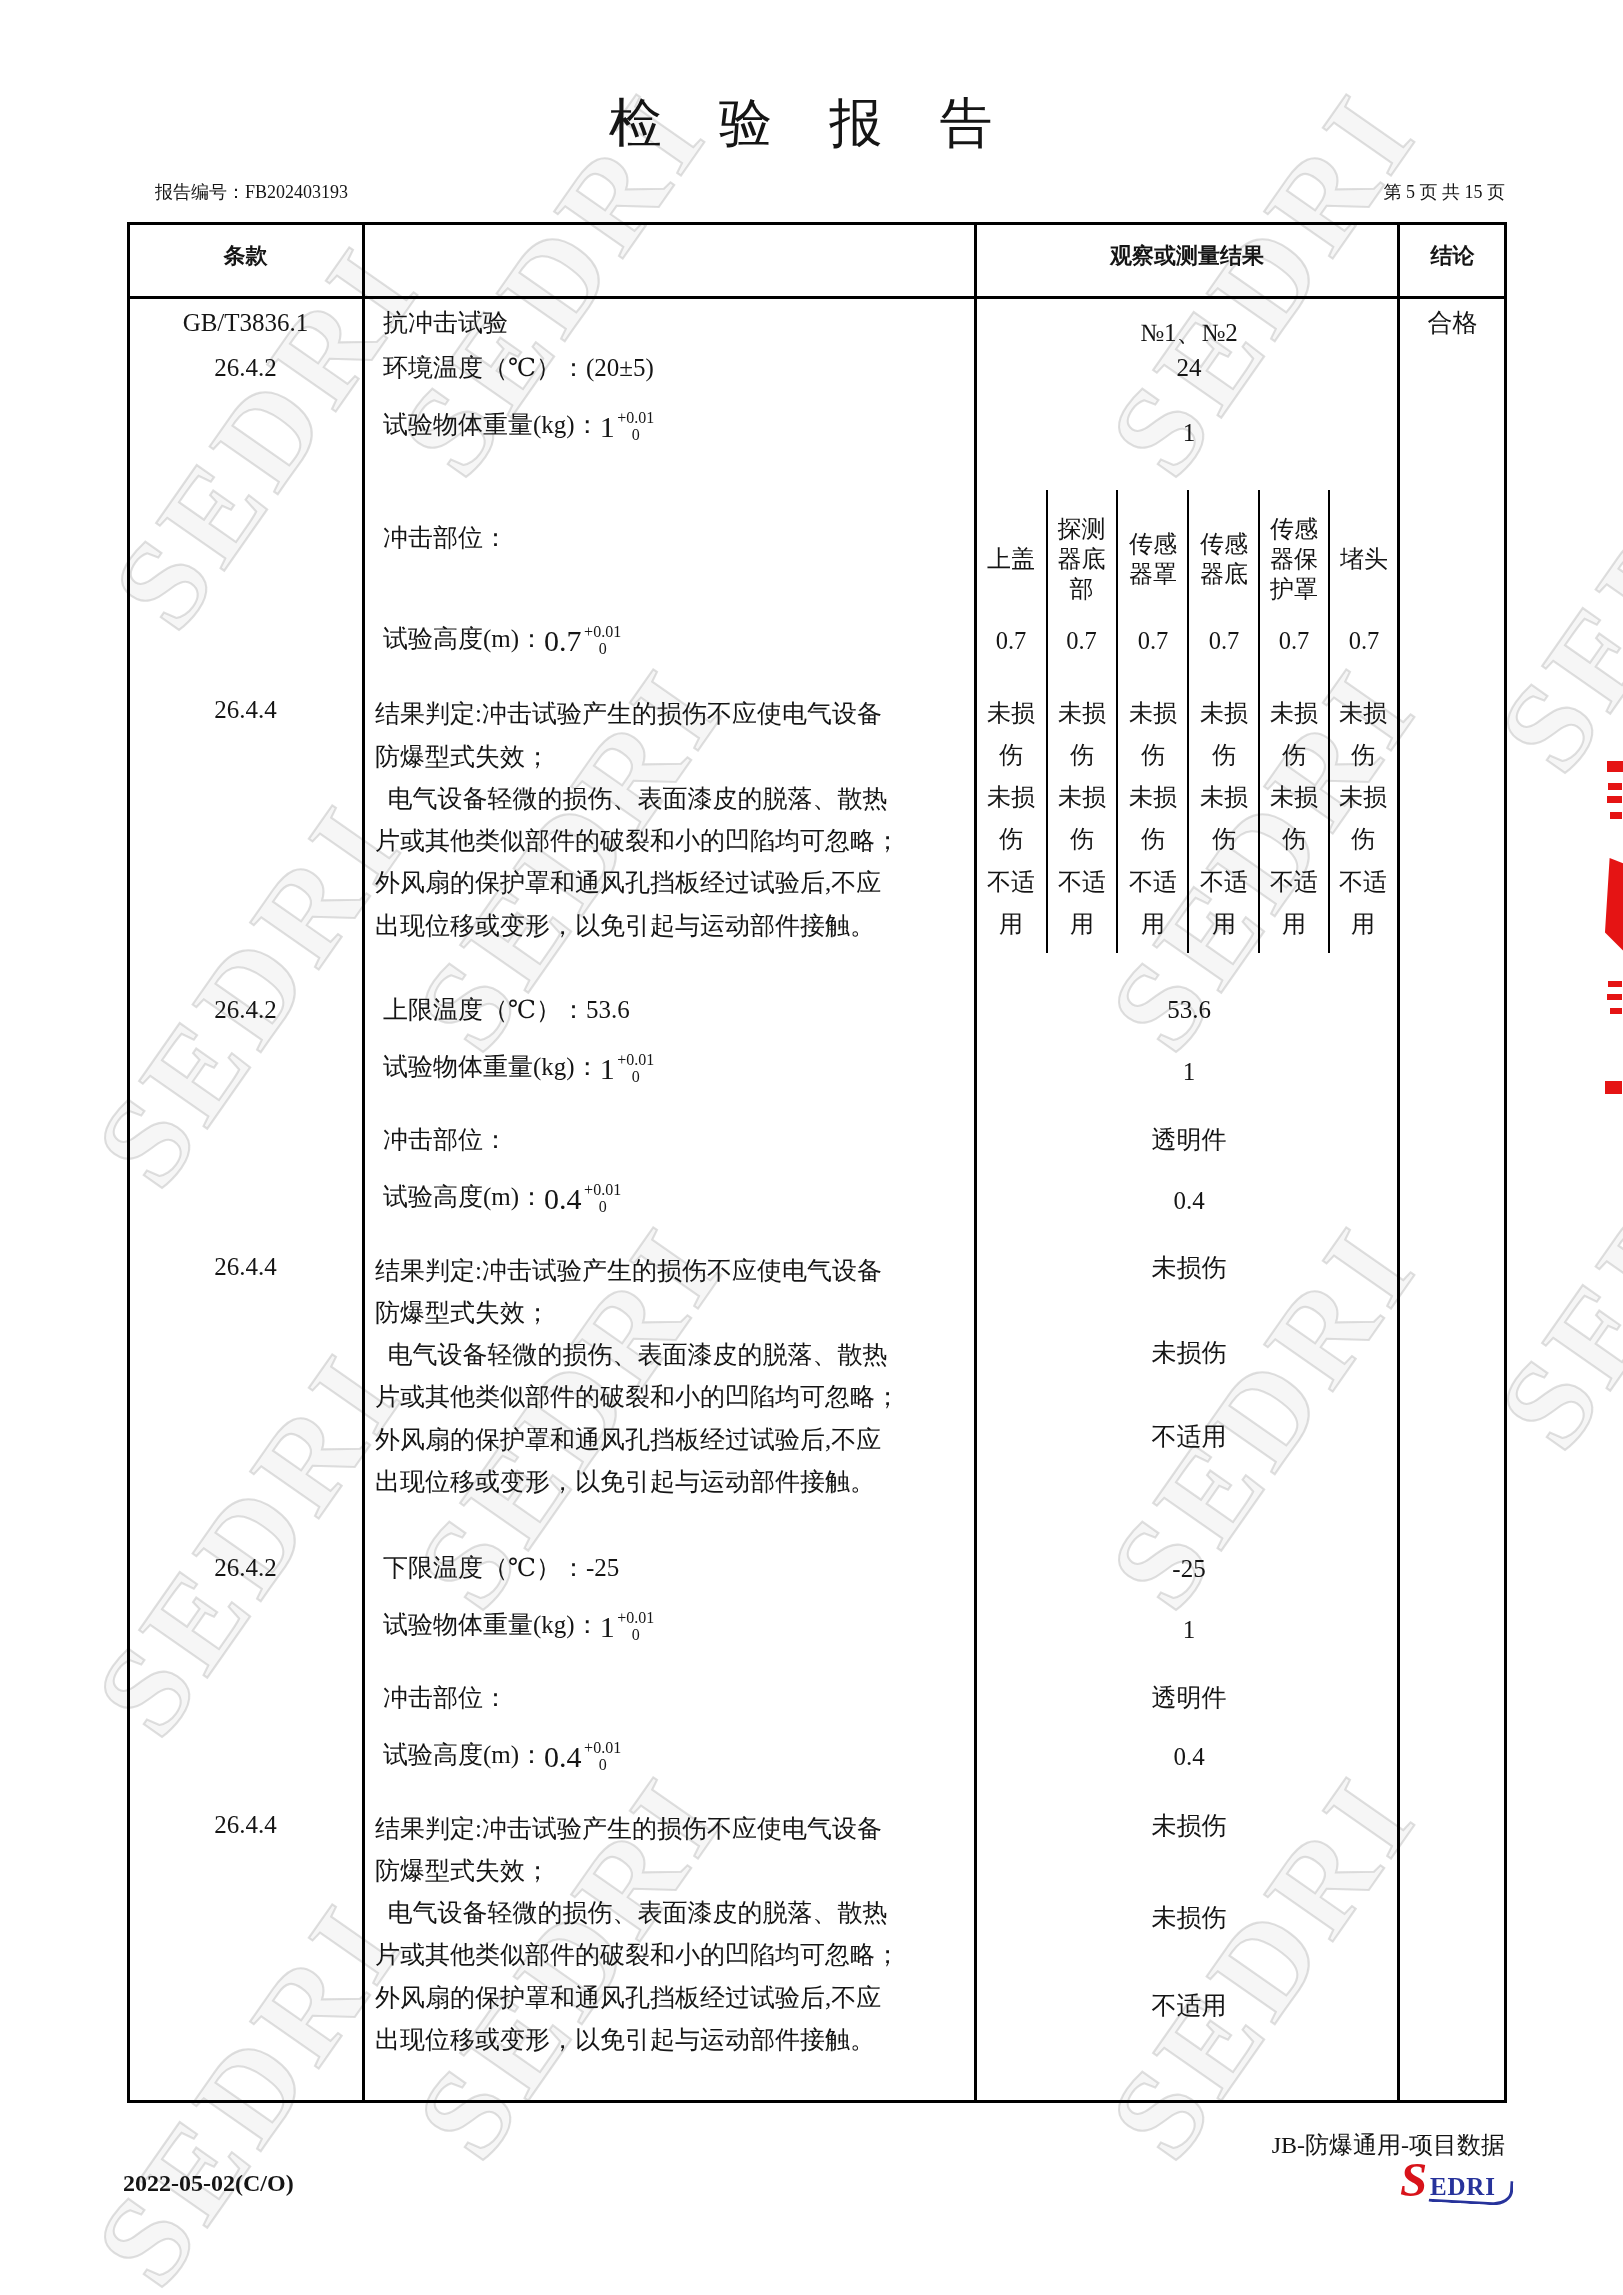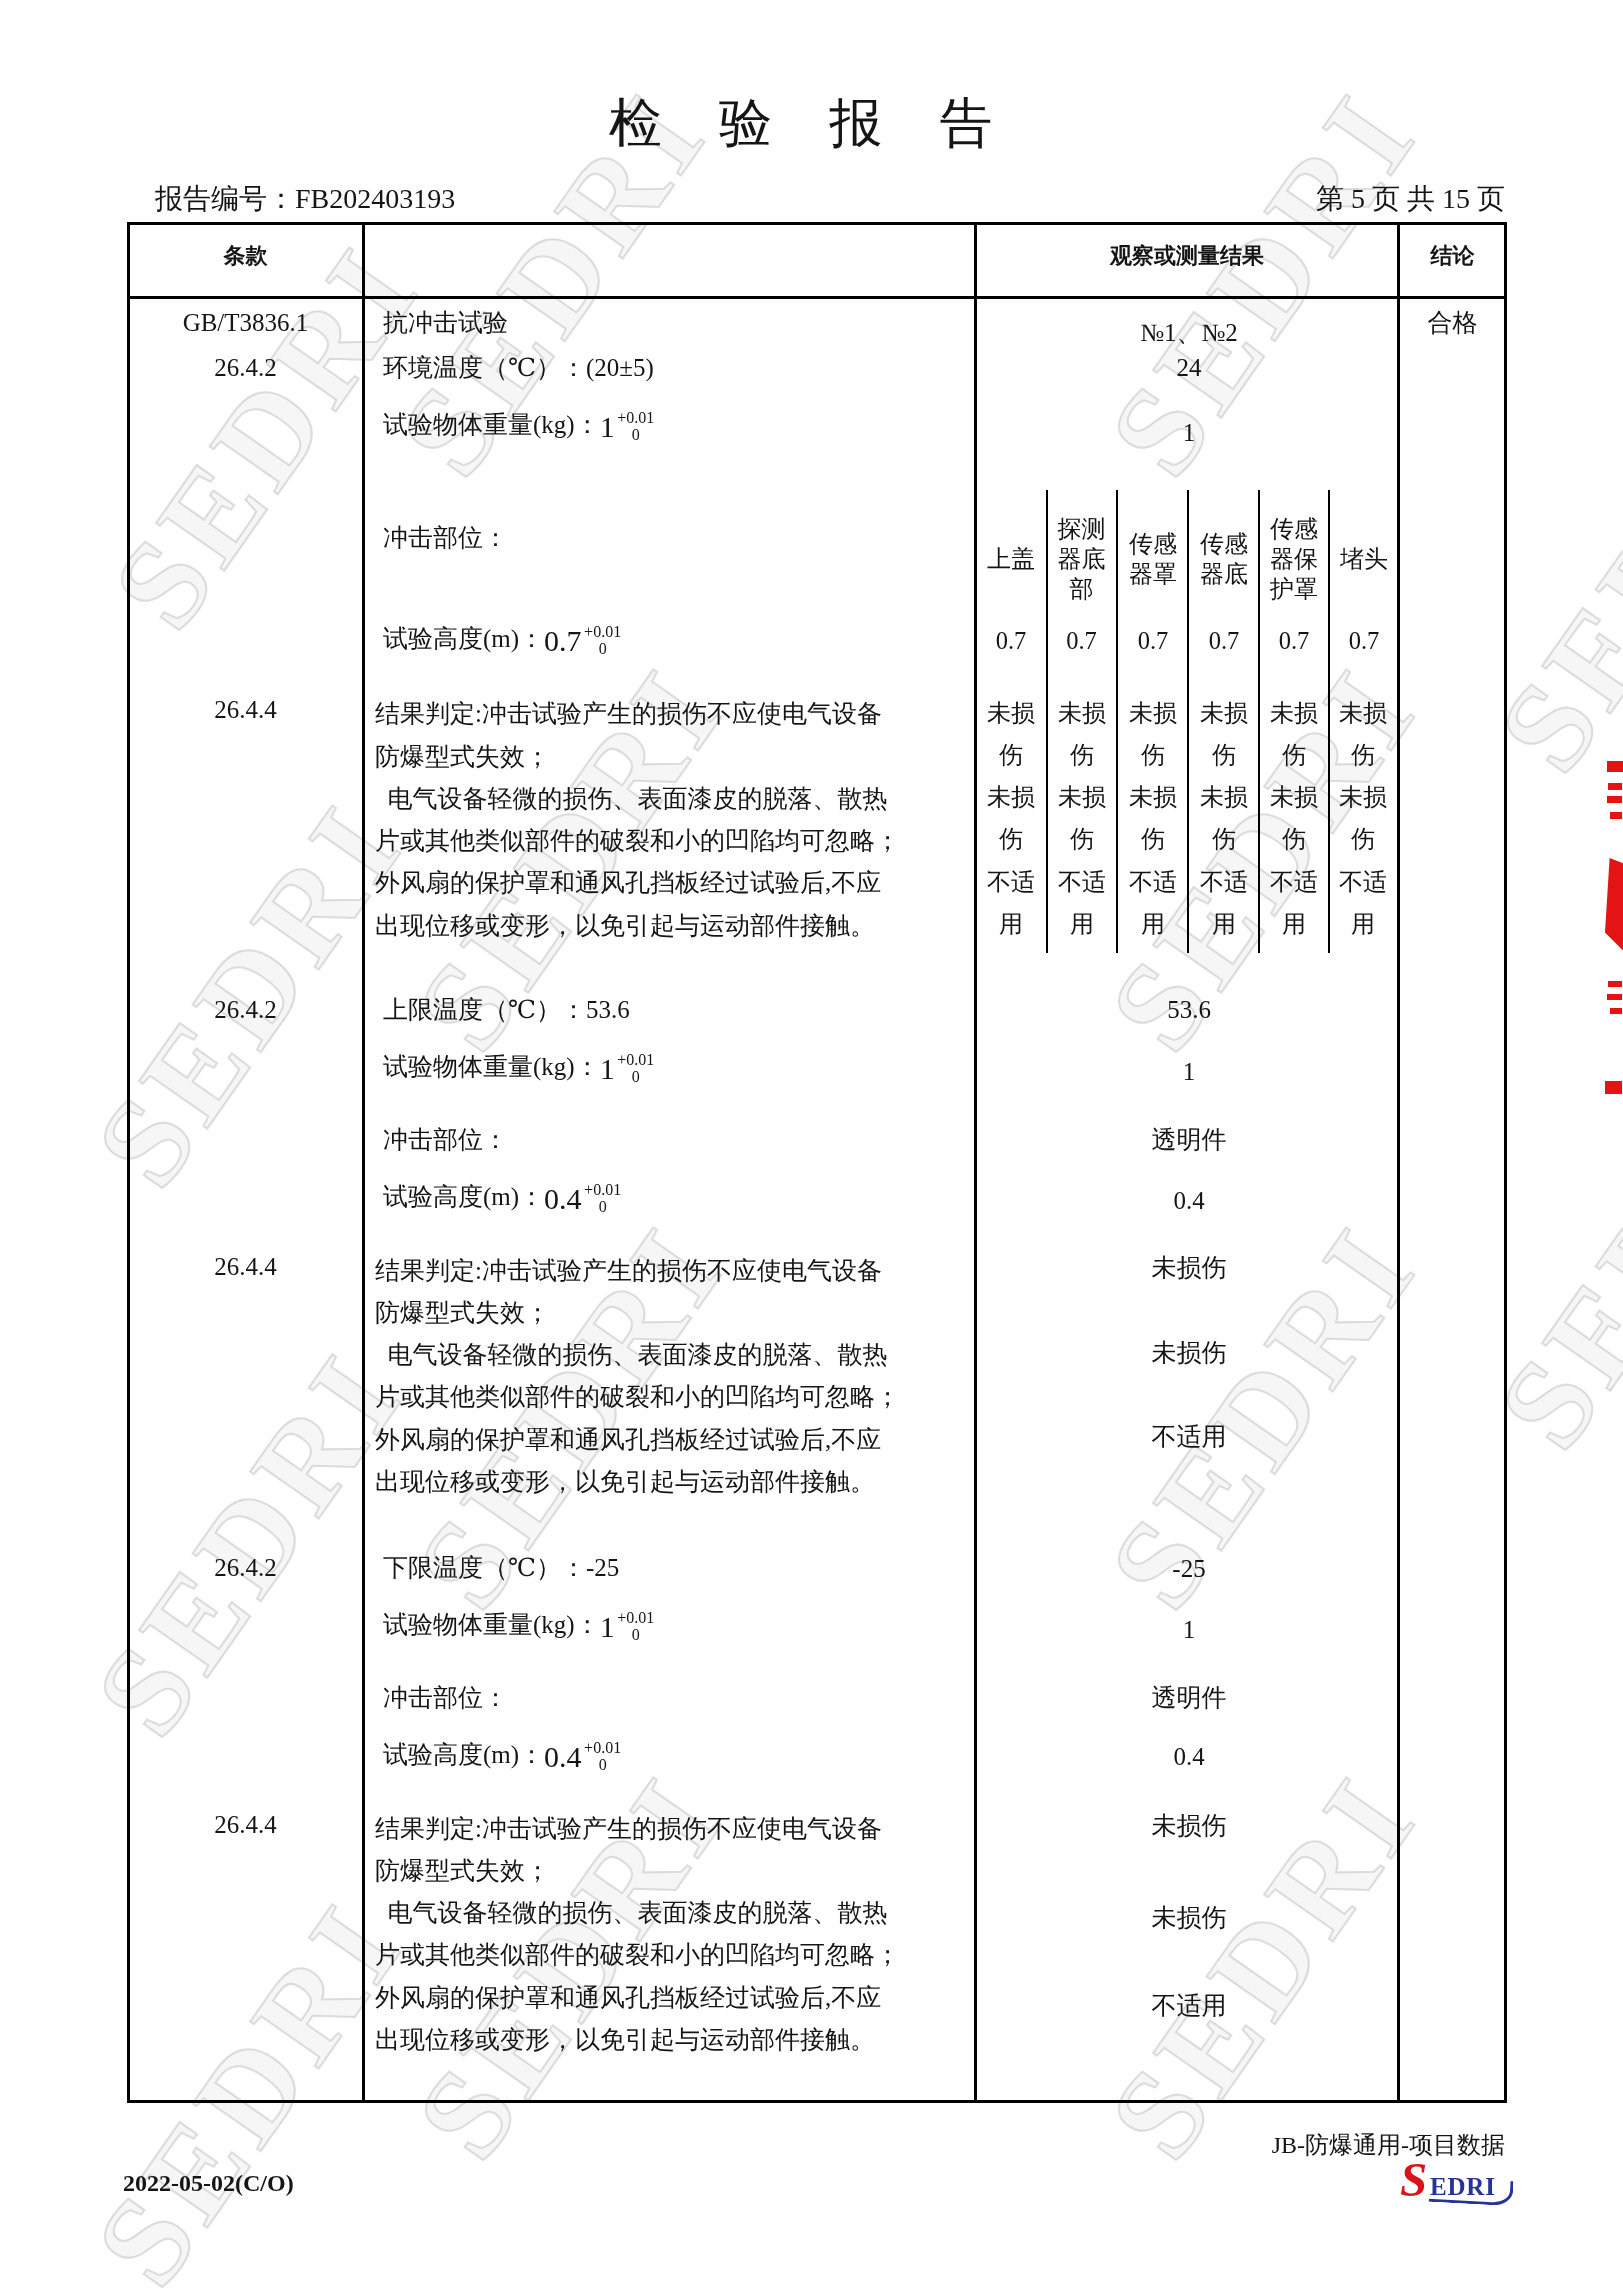--- a/index.html
+++ b/index.html
@@ -16,21 +16,21 @@
     color:rgba(205,205,205,0.18);
     -webkit-text-stroke:2.1px rgba(185,185,185,0.45);
     transform:rotate(-55deg);white-space:nowrap;pointer-events:none;
     font-family:"Liberation Serif","DejaVu Serif",serif;
   }
   
   .title{
     position:absolute;left:0;top:88px;width:100%;text-align:center;
     font-size:53px;letter-spacing:22px;font-weight:500;
   }
-  .meta{font-size:28px;}
+  .meta{font-size:18px;}
   
   .tframe{position:absolute;left:127px;top:222px;width:1380px;height:1881px;
     border:3.4px solid #000;box-sizing:border-box;}
   .vline{position:absolute;background:#000;width:2.5px;top:222px;height:1881px;}
   .hline{position:absolute;background:#000;height:2.5px;}
   .subvline{position:absolute;background:#000;width:1.7px;top:490px;height:463px;}
   
   .hcell{position:absolute;font-size:22px;font-weight:bold;text-align:center;line-height:34px;}
   .ccell{position:absolute;left:127px;width:237px;text-align:center;font-size:25px;line-height:34px;}
   .icell{position:absolute;left:383px;font-size:25px;line-height:34px;white-space:pre;text-align:center;}

